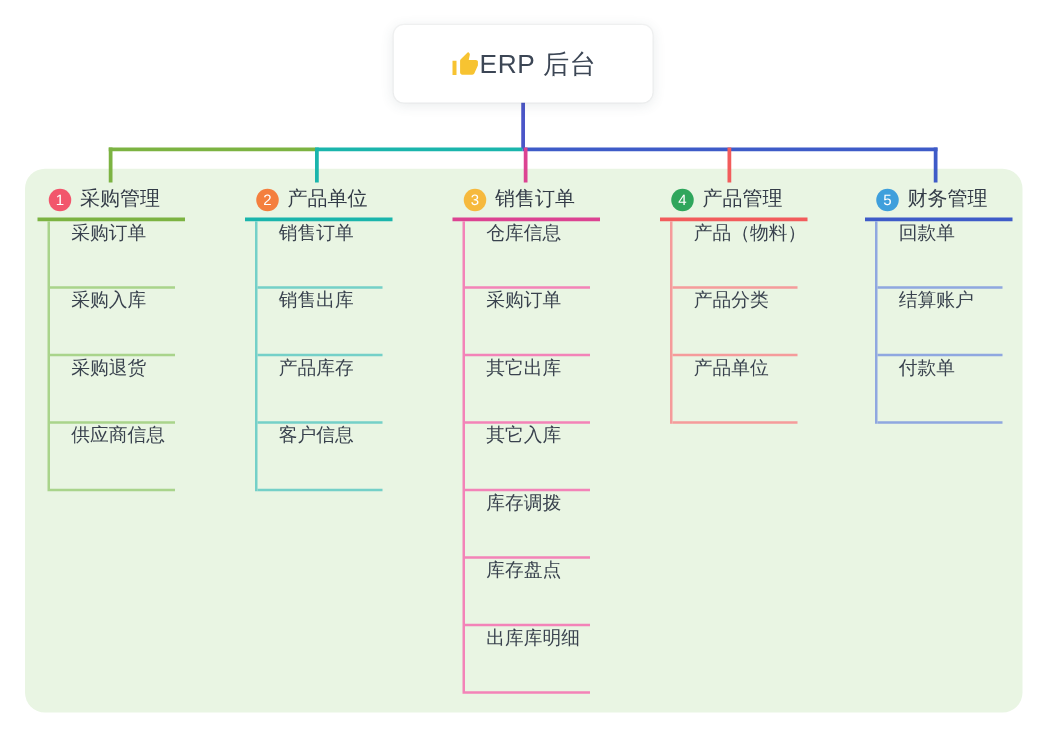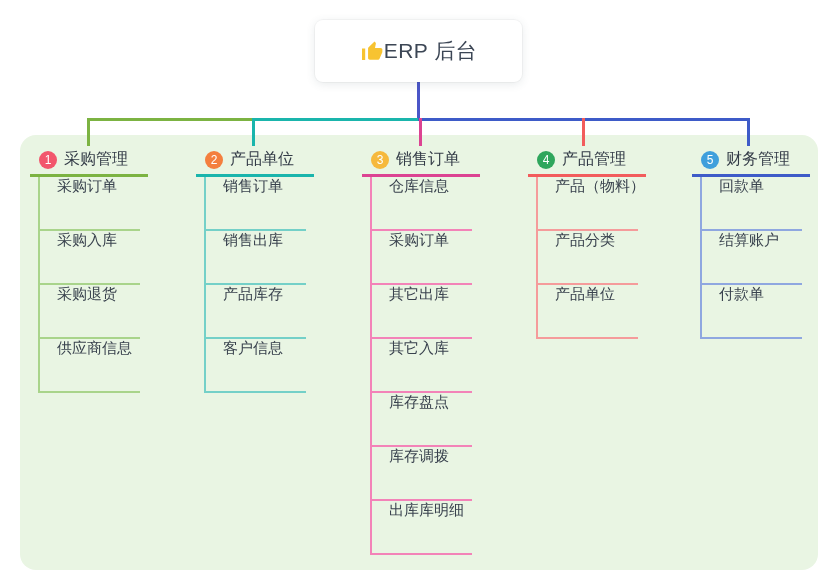--- a/index.html
+++ b/index.html
@@ -125,24 +125,24 @@
         <div class="child-row">
           <span>采购订单</span>
         </div>
         <div class="child-row">
           <span>其它出库</span>
         </div>
         <div class="child-row">
           <span>其它入库</span>
         </div>
         <div class="child-row">
-          <span>库存盘点</span>
+          <span>库存调拨</span>
         </div>
         <div class="child-row">
-          <span>库存调拨</span>
+          <span>库存盘点</span>
         </div>
         <div class="child-row">
           <span>出库库明细</span>
         </div>
       </div>
   </div>
 
   <div class="branch" style="left: 528px; --main: #f25c5c; --light: #f59b9b;">
     <div class="b-header">
       <span class="badge" style="background: rgb(47, 166, 92);">4</span>

